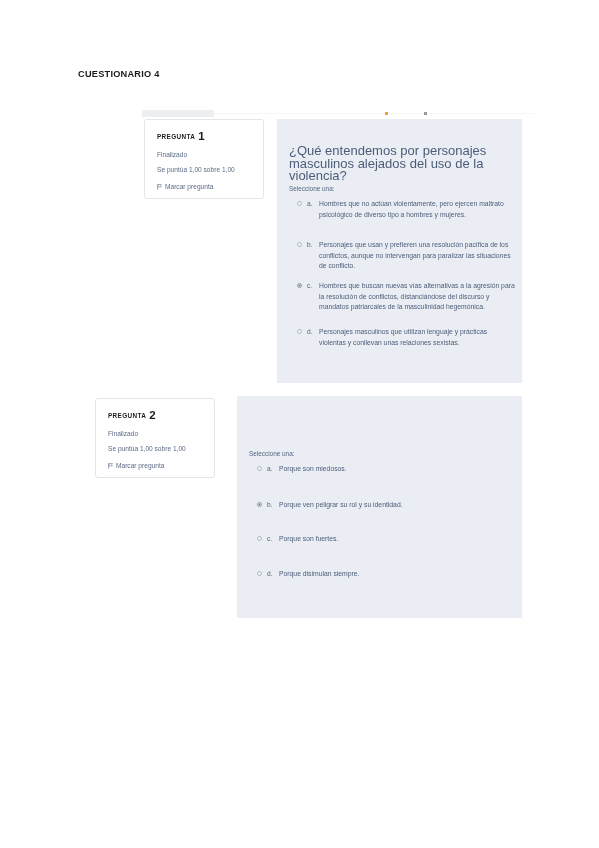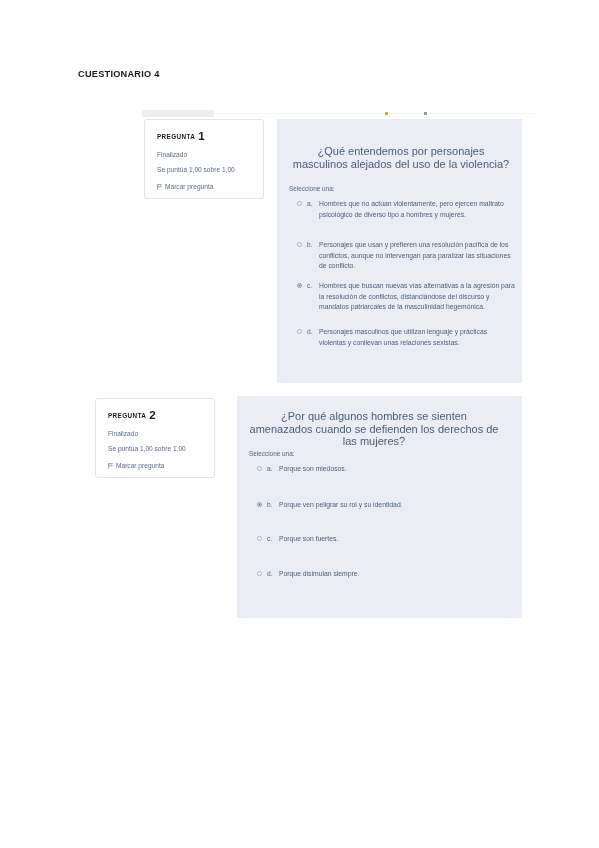--- a/index.html
+++ b/index.html
@@ -111,24 +111,23 @@
 
   
   .qpanel {
     position: absolute;
     background: #eaeef4;
     box-sizing: border-box;
     padding: 0;
   }
   .qtext {
     position: absolute;
-    font-size: 11px;
+    font-size: 13px;
     line-height: 12.5px;
     color: #4a5c78;
-    text-align: center;
   }
   .qprompt {
     position: absolute;
     font-size: 6.4px;
     line-height: 1;
     color: #55657f;
   }
 
   .opt {
     position: absolute;
@@ -249,21 +248,20 @@
         <svg class="flag-icon" width="5" height="6" viewBox="0 0 5 6">
           <path d="M0.6 0.3 L0.6 5.7" stroke="#6f7e96" stroke-width="0.7" fill="none"></path>
           <path d="M1 0.5 L4.4 0.5 L3.5 1.7 L4.4 2.9 L1 2.9 Z" fill="none" stroke="#6f7e96" stroke-width="0.6"></path>
         </svg>
         <span>Marcar pregunta</span>
       </div>
     </div>
 
     <div class="qpanel" style="left:237px; top:396px; width:285px; height:222px;">
 
-      <div class="qtext" style="left:12px; top:14px; width:250px;">¿Por qué algunos hombres se sienten amenazados cuando se defienden los derechos de las mujeres?</div>
 
       <div class="qprompt" style="left:12px; top:55px;">Seleccione una:</div>
 
       <div class="opt" style="left:20px; top:68px; width:255px;">
         <span class="radio"></span>
         <span class="opt-letter">a.</span>
         <span class="opt-text">Porque son miedosos.</span>
       </div>
 
       <div class="opt" style="left:20px; top:104px; width:255px;">

